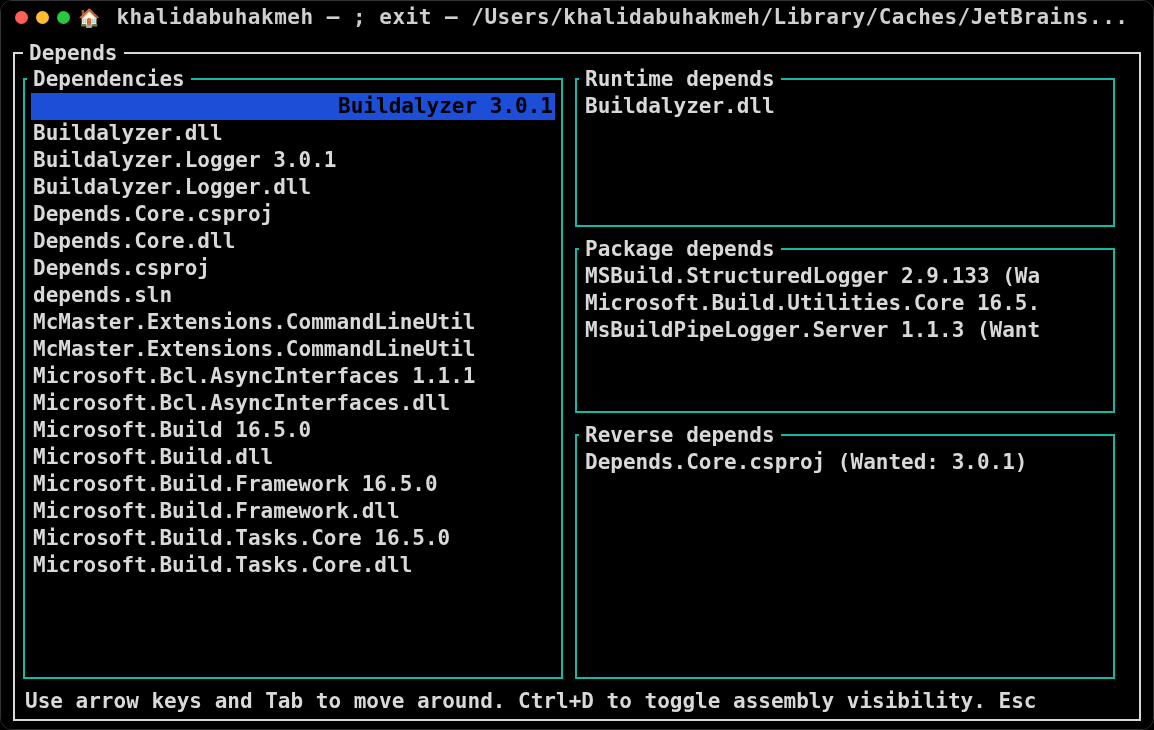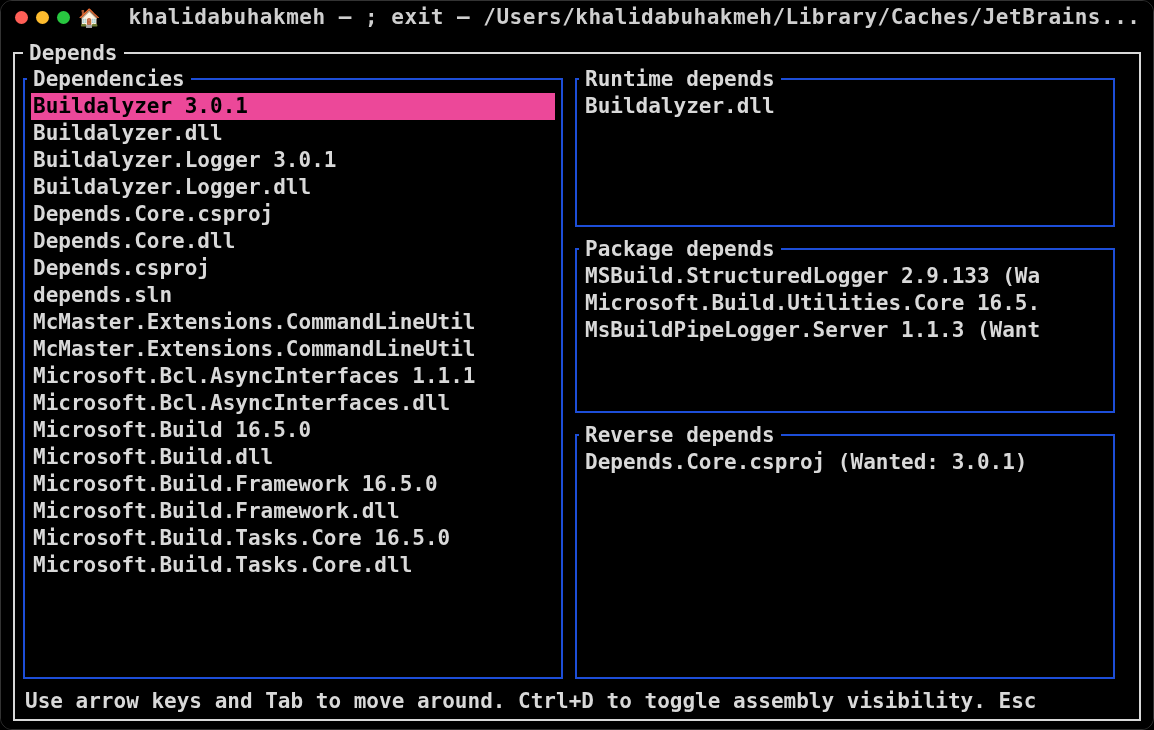--- a/index.html
+++ b/index.html
@@ -30,21 +30,21 @@
     padding: 0 14px;
     gap: 8px;
     background: #000;
   }
   .traffic-lights { display: flex; gap: 8px; align-items: center; }
   .dot { width: 13px; height: 13px; border-radius: 50%; }
   .dot.red { background: #ff5f57; }
   .dot.yellow { background: #febc2e; }
   .dot.green { background: #28c840; }
   .title-text {
-    margin-left: 14px;
+    margin-left: 2px;
     color: #cfcfcf;
     font-size: 21px;
     font-weight: 600;
     white-space: nowrap;
     overflow: hidden;
     letter-spacing: 0.5px;
   }
   .home-icon { color: #8a8a8a; margin-right: 6px; font-size: 18px; }
   .terminal {
     flex: 1;
@@ -64,21 +64,21 @@
     color: #d9d9d9;
   }
   .cols {
     display: flex;
     gap: 12px;
     height: calc(100% - 36px);
   }
   .left-col { flex: 1; display: flex; }
   .right-col { flex: 1; display: flex; flex-direction: column; gap: 10px; }
   fieldset.panel {
-    border: 2px solid #1d4ed8;
+    border: 2px solid #14b8a6;
     flex: 1;
     padding: 2px 2px 6px 2px;
     min-height: 0;
     overflow: hidden;
   }
   fieldset.panel > legend { padding: 0 6px; }
   .right-col fieldset.panel { flex: 0 0 auto; }
   .right-col fieldset.panel.runtime { height: 160px; }
   .right-col fieldset.panel.pkg { height: 176px; }
   .right-col fieldset.panel.reverse { flex: 1; }
@@ -88,22 +88,23 @@
     overflow: hidden;
     padding: 0 4px;
   }
   ul.list li {
     white-space: nowrap;
     overflow: hidden;
     text-overflow: clip;
     padding: 0 2px;
   }
   ul.list li.selected {
-    background: #ec4899;
+    background: #1d4ed8;
     color: #000;
+    text-align: right;
   }
   .statusbar {
     position: absolute;
     left: 10px;
     right: 6px;
     bottom: 6px;
     color: #d9d9d9;
     white-space: nowrap;
     overflow: hidden;
   }

